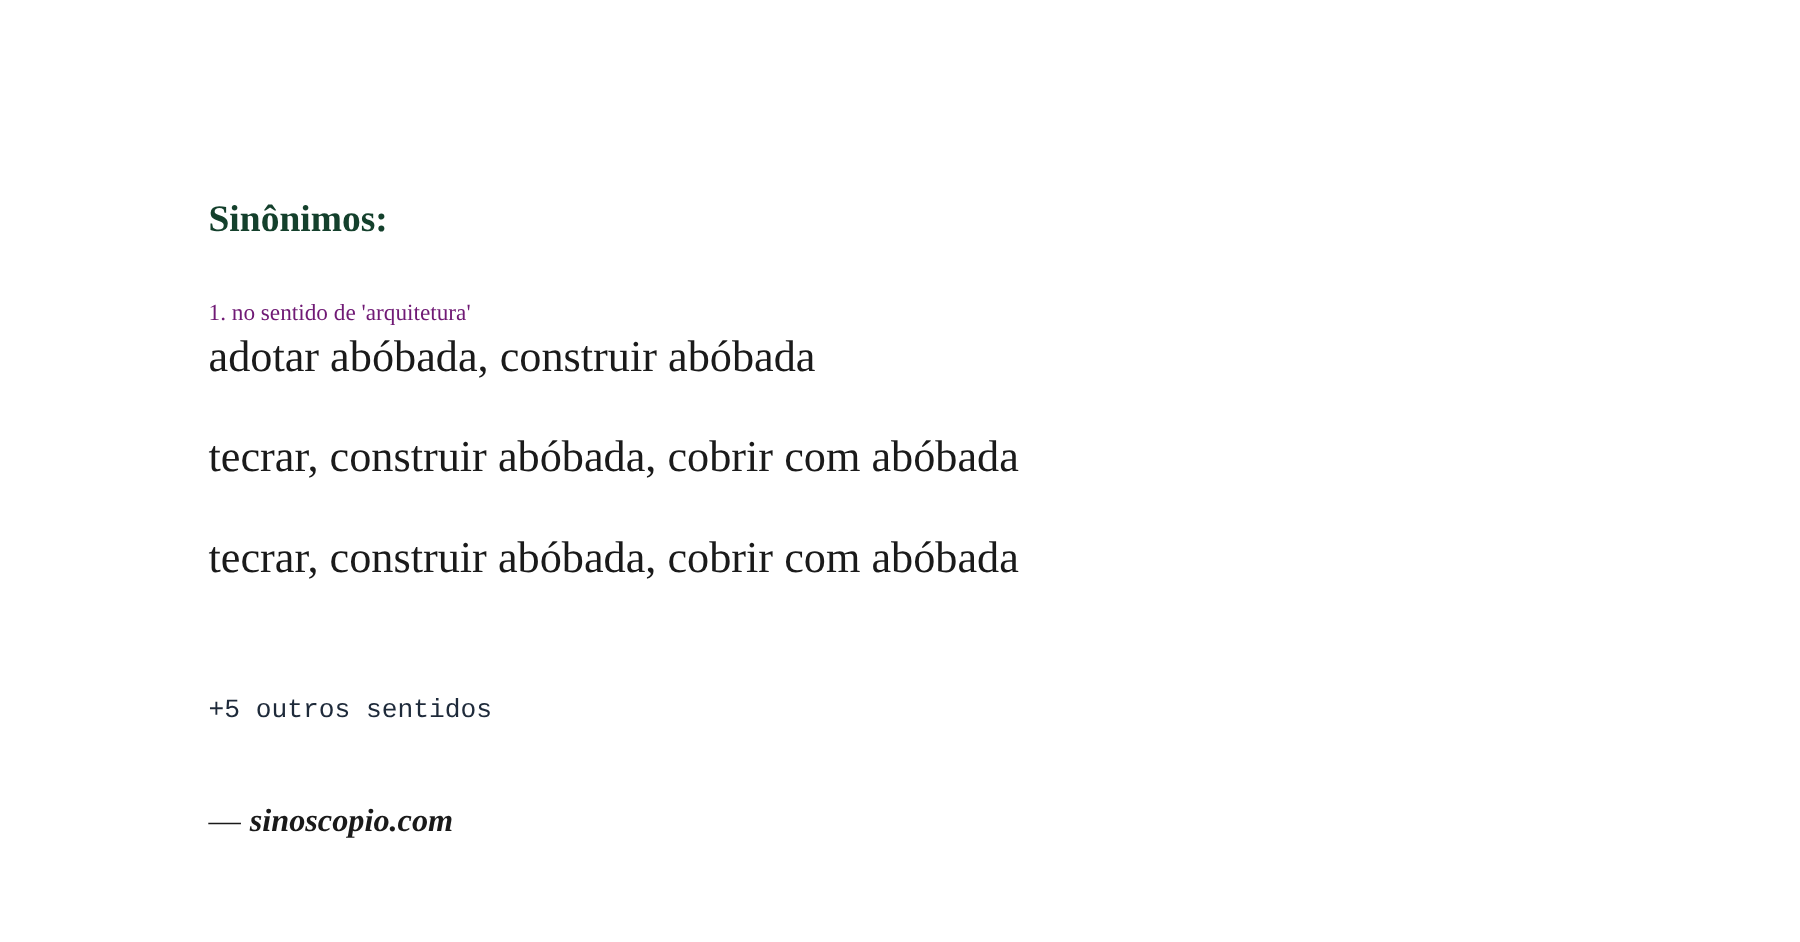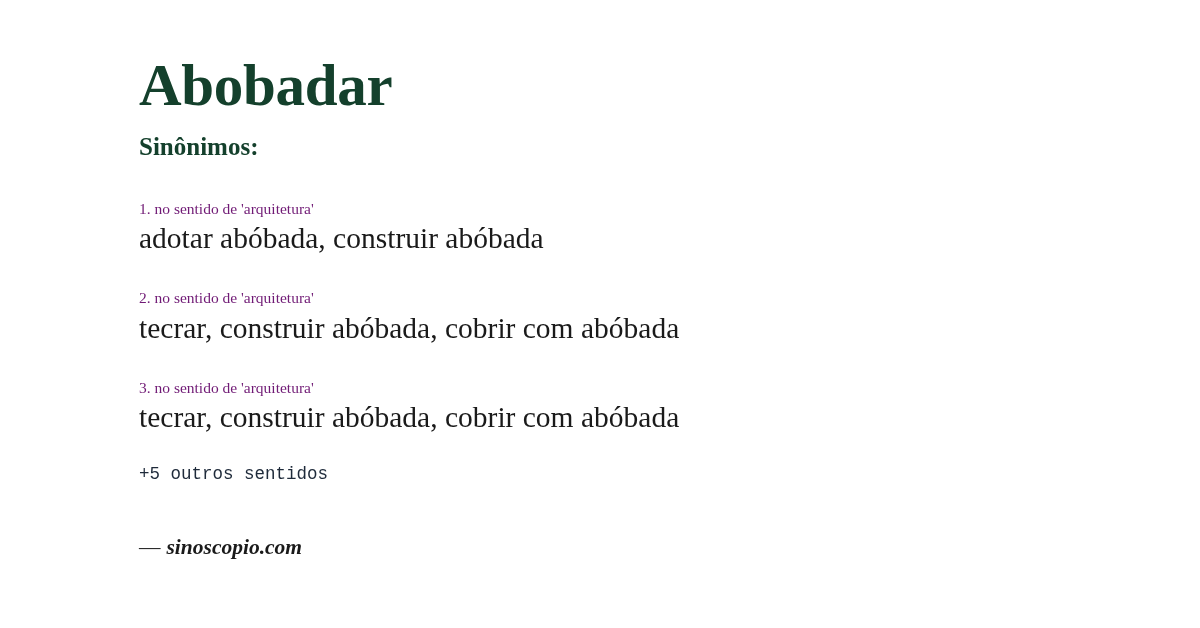--- a/index.html
+++ b/index.html
@@ -117,38 +117,35 @@
     font-style: normal;
     font-weight: 400;
     padding-right: 6px;
   }
 </style>
 </head>
 <body>
 
 <div class="card">
 
-  <h1 class="headword">Abobadar</h1>
 
   <h2 class="subhead">Sinônimos:</h2>
 
   <ul class="senses">
 
     <li class="sense">
       <span class="sense-label">1. no sentido de 'arquitetura'</span>
       <span class="sense-synonyms">adotar abóbada, construir abóbada</span>
     </li>
 
     <li class="sense">
-      <span class="sense-label">2. no sentido de 'arquitetura'</span>
       <span class="sense-synonyms">tecrar, construir abóbada, cobrir com abóbada</span>
     </li>
 
     <li class="sense">
-      <span class="sense-label">3. no sentido de 'arquitetura'</span>
       <span class="sense-synonyms">tecrar, construir abóbada, cobrir com abóbada</span>
     </li>
 
   </ul>
 
   <p class="more-note">+5 outros sentidos</p>
 
   <p class="attribution">
     <span class="dash">—</span><span>sinoscopio.com</span>
   </p>

